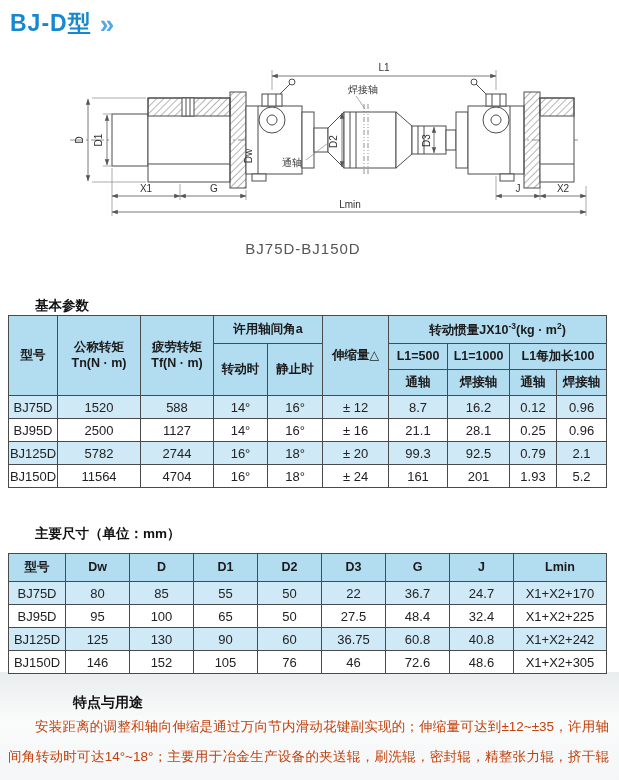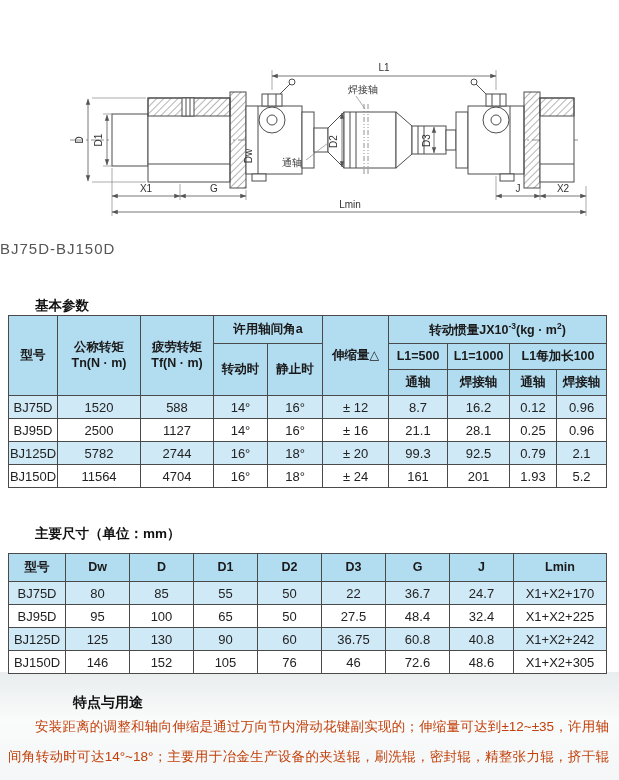--- a/index.html
+++ b/index.html
@@ -9,21 +9,21 @@
   *{box-sizing:border-box; margin:0; padding:0;}
   html,body{width:619px; height:780px; background:#fff; overflow:hidden;
     font-family:"Liberation Sans","DejaVu Sans",sans-serif; color:var(--txt);}
   .abs{position:absolute;}
   .page{position:relative; width:619px; height:780px; background:#fff;}
   .bottom-band{left:0; top:672px; width:619px; height:108px;
     background:linear-gradient(#e9edee,#fafbfb 45%,#f4f6f7);}
   .page-title{left:10px; top:8px; font-size:23px; font-weight:bold; color:var(--blue-title); letter-spacing:1px;}
   .title-arrows{display:inline-block; margin-left:8px; color:var(--blue-arrow); font-size:26px; font-weight:bold; letter-spacing:-1px; vertical-align:-2px;}
   svg text{font-family:"Liberation Sans","DejaVu Sans",sans-serif;}
-  .diagram-caption{left:0; top:240px; width:606px; text-align:left; font-size:15px; color:#555; letter-spacing:1px;}
+  .diagram-caption{left:0; top:240px; width:606px; text-align:center; font-size:15px; color:#555; letter-spacing:1px;}
   .sec-title{left:35px; font-size:13.5px; font-weight:bold; color:#111;}
   table{border-collapse:collapse; table-layout:fixed; position:absolute; left:8px; width:598px; background:#fff;}
   th,td{border:1px solid var(--bd); text-align:center; vertical-align:middle; overflow:hidden;}
   th{background:var(--th-bg); font-size:12.5px; font-weight:bold; color:#1a1a1a; line-height:1.25;}
   td{font-size:13px; color:#222; height:23px;}
   .t1{top:315px;}
   .t1 thead tr:nth-child(1){height:28px;}
   .t1 thead tr:nth-child(2){height:26px;}
   .t1 thead tr:nth-child(3){height:26px;}
   .t2{top:553px;}
@@ -45,20 +45,21 @@
   .dlbl{font-size:10px; fill:#333;}
   .clbl{font-size:10px; fill:#333;}
 </style>
 </head>
 <body>
 
 <div class="page">
 
   <div class="abs bottom-band"></div>
 
+  <div class="abs page-title"><span>BJ-D型</span><span class="title-arrows">»</span></div>
 
   <svg class="abs" style="left:0;top:0" width="619" height="235" viewBox="0 0 619 235">
     <defs>
       <pattern id="hp" width="5" height="5" patternUnits="userSpaceOnUse" patternTransform="rotate(45)">
         <line x1="0" y1="0" x2="0" y2="5" stroke="#6a6a6a" stroke-width="1"></line>
       </pattern>
       <marker id="ar" viewBox="0 0 10 10" refX="9" refY="5" markerWidth="8" markerHeight="8" orient="auto-start-reverse">
         <path d="M0,1.5 L9.5,5 L0,8.5 z" fill="#555"></path>
       </marker>
     </defs>

